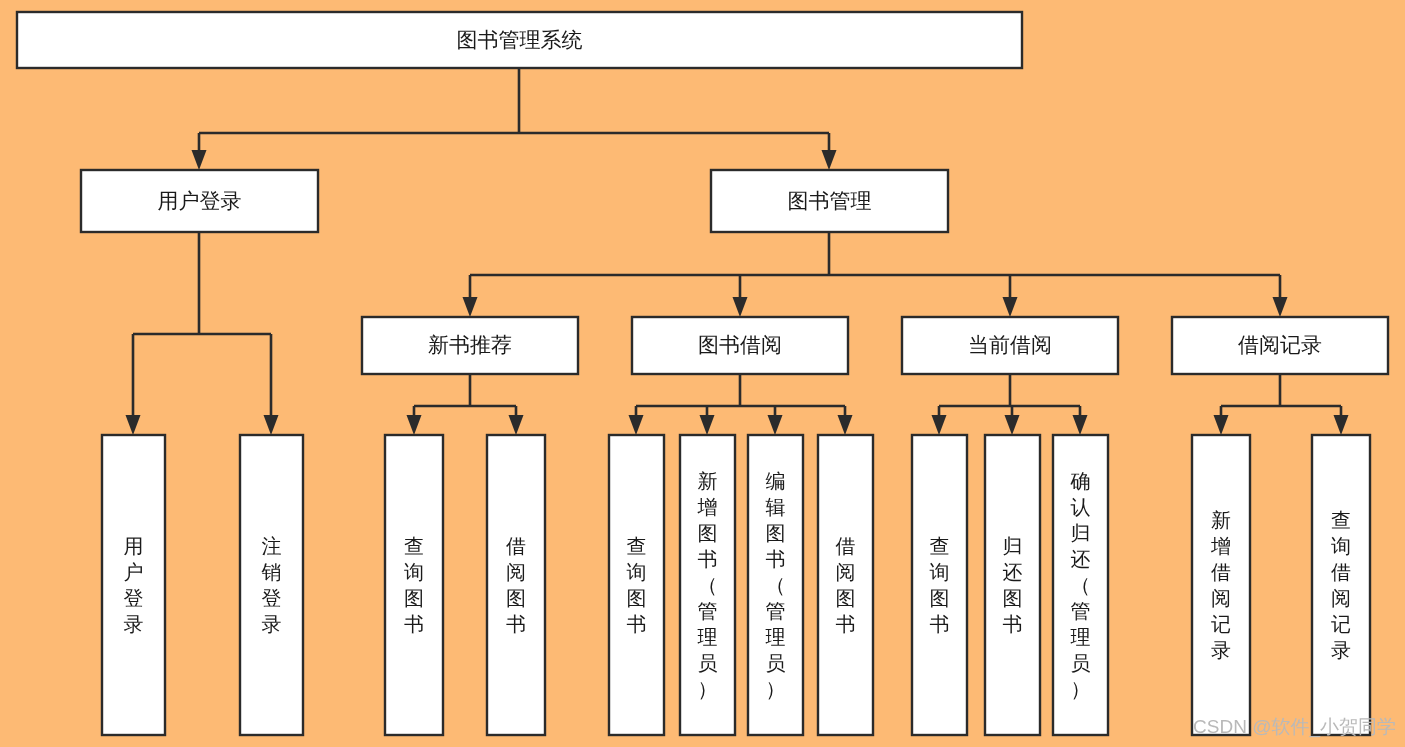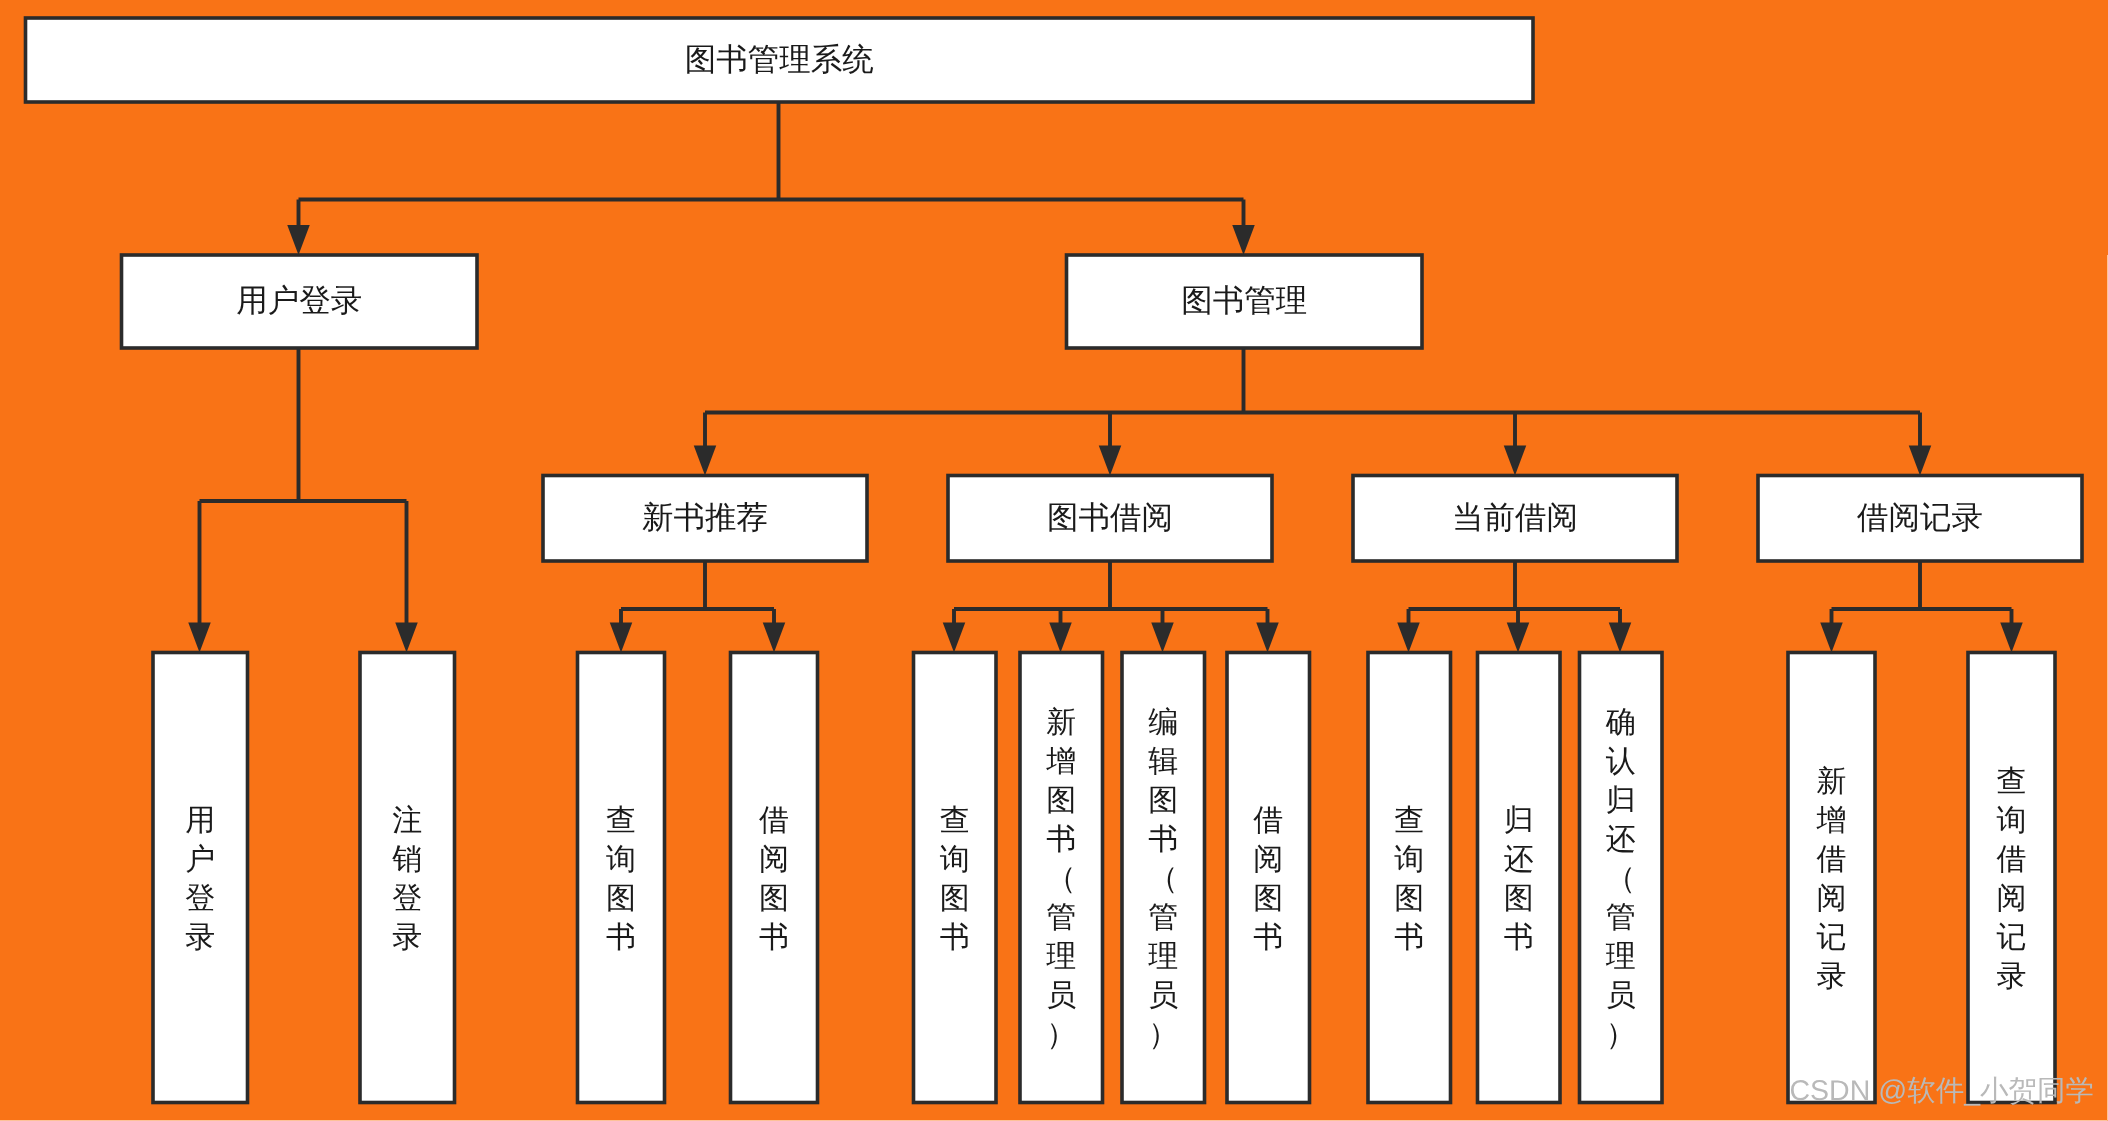--- a/index.html
+++ b/index.html
@@ -8,21 +8,21 @@
     padding: 0;
     background: #ffffff;
   }
   body {
     font-family: "Liberation Sans", "DejaVu Sans", sans-serif;
   }
   #diagram-root {
     position: relative;
     width: 1405px;
     height: 747px;
-    background: #f97316;
+    background: #fdba74;
     overflow: hidden;
   }
   svg#flowchart {
     position: absolute;
     top: 0;
     left: 0;
     width: 1405px;
     height: 747px;
     display: block;
   }

